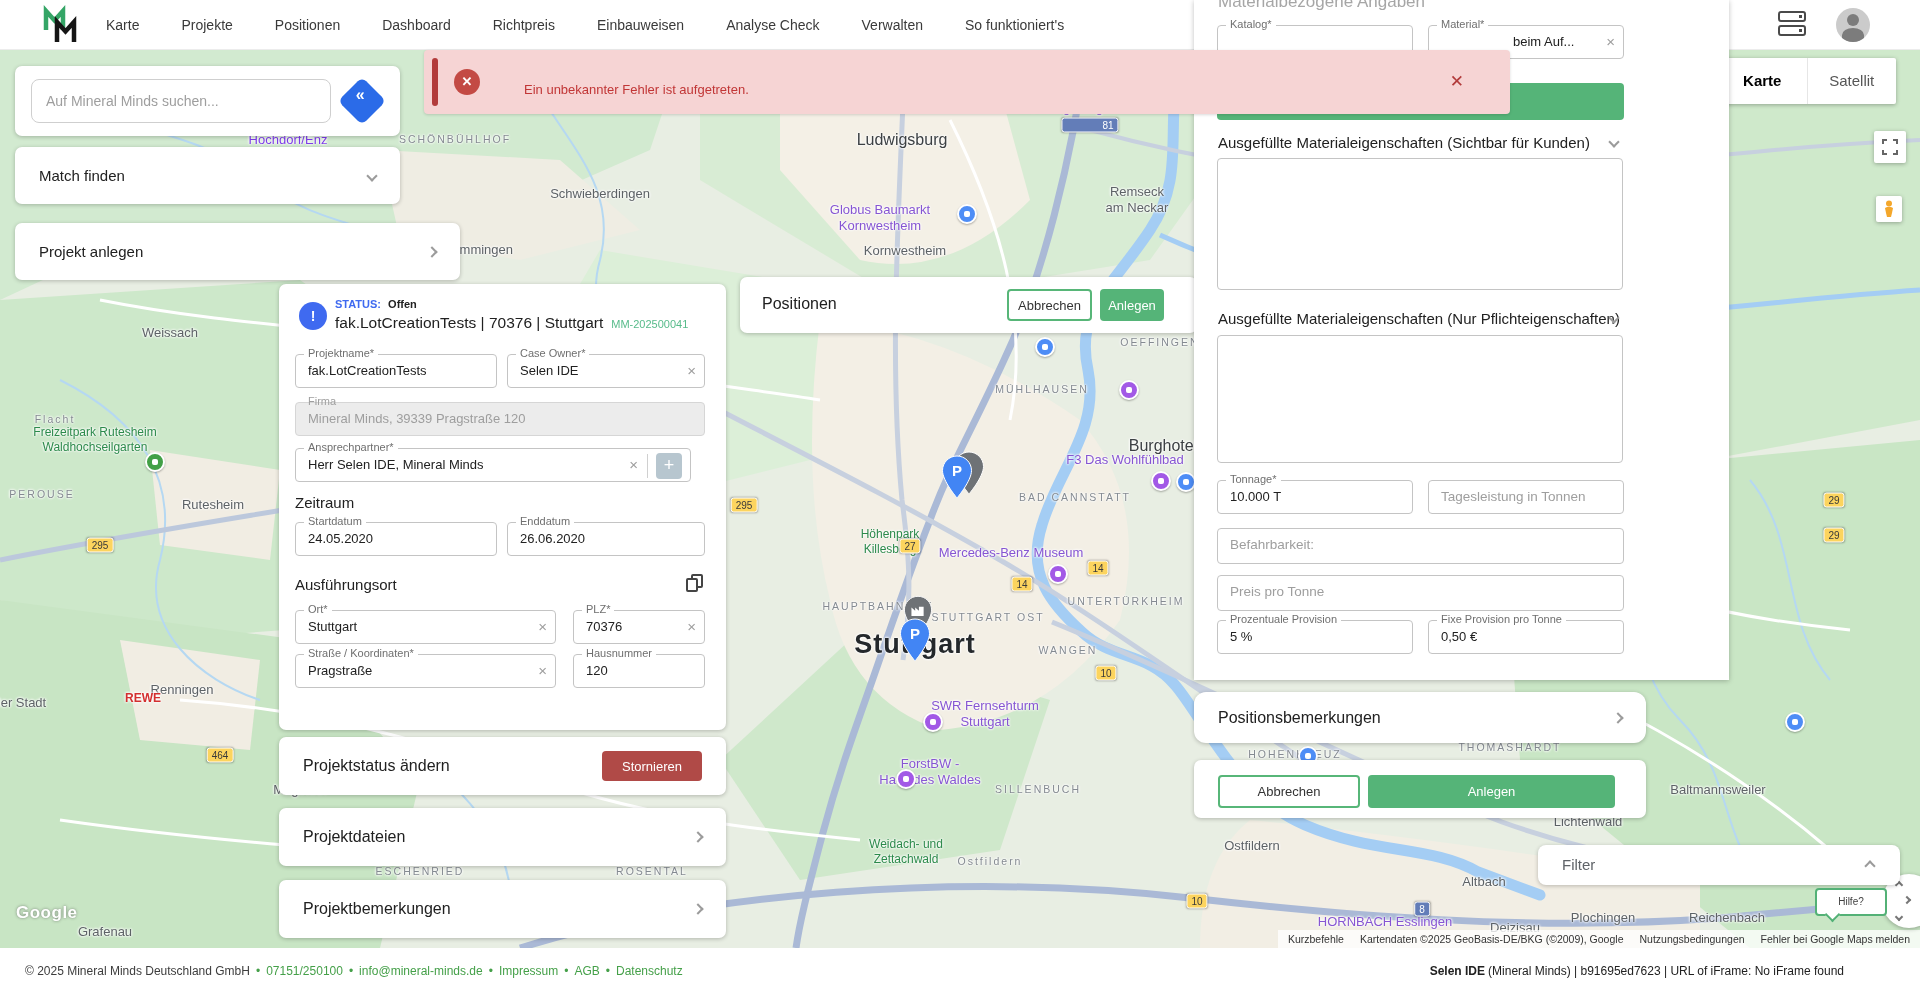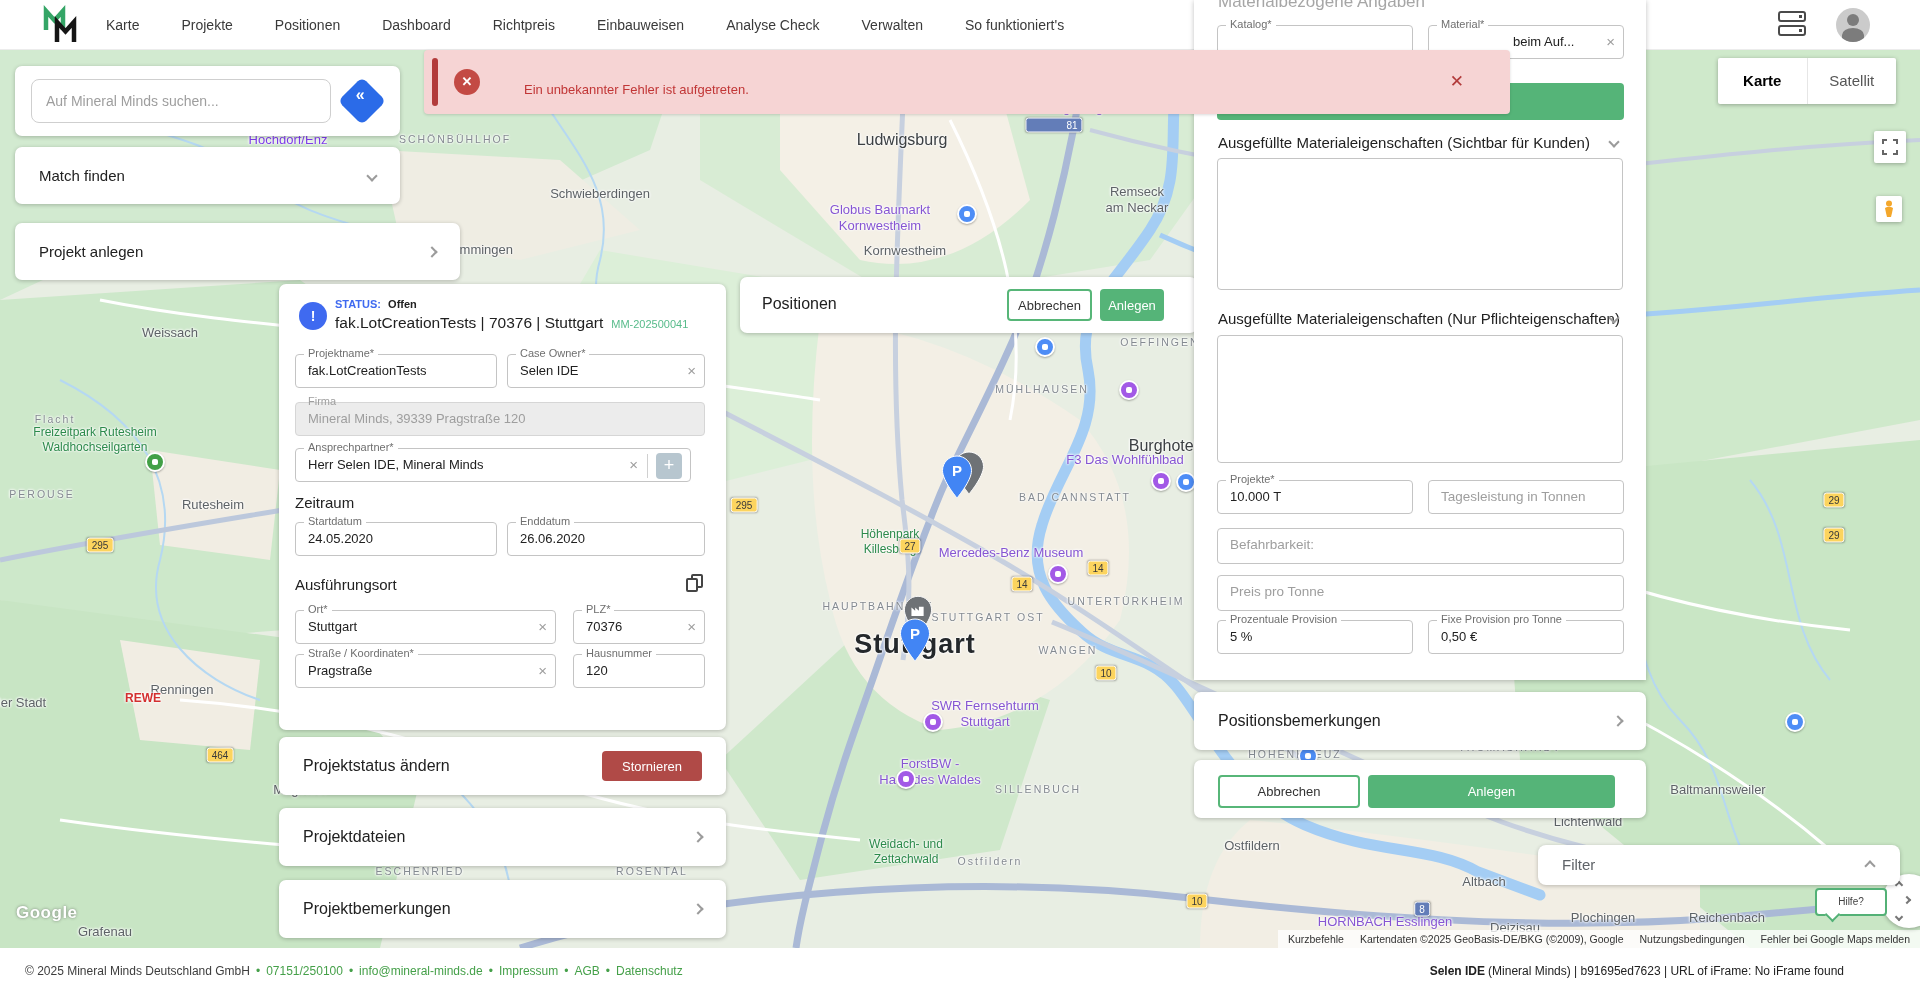--- a/index.html
+++ b/index.html
@@ -102,28 +102,28 @@
   .remarks-card { left:279px; top:880px; width:447px; height:58px; z-index:21; }
   .btn { border:none; border-radius:4px; font-size:13px; cursor:pointer; font-family:"Liberation Sans",sans-serif; }
   .btn-red { background:#b04a47; color:#fff; }
   .btn-green { background:#55b478; color:#fff; }
   .btn-outline { background:#fff; border:2px solid #57b678; color:#333; }
 
   .positionen-bar { left:740px; top:277px; width:457px; height:56px; z-index:21; }
   .positionen-title { position:absolute; left:22px; top:18px; font-size:16px; color:#212121; }
 
   
-  .right-panel { position:absolute; left:1194px; top:0; width:452px; height:680px; background:#fff; z-index:35;
+  .right-panel { position:absolute; left:1194px; top:0; width:535px; height:680px; background:#fff; z-index:35;
                  box-shadow:0 1px 5px rgba(0,0,0,.25); }
   .rp-head { position:absolute; left:24px; top:-8px; font-size:17px; color:#a6a6a6; }
   .rp-label { position:absolute; font-size:15px; color:#212121; white-space:nowrap; }
   .rp-area { position:absolute; width:406px; border:1px solid #c4c4c4; border-radius:4px; background:#fff; }
   .rp-chev { position:absolute; }
 
-  .posbem-card { left:1194px; top:692px; width:452px; height:58px; z-index:21; }
+  .posbem-card { left:1194px; top:692px; width:452px; height:51px; z-index:21;border-radius:12px; }
   .actions-card { left:1194px; top:760px; width:452px; height:58px; z-index:21; }
   .filter-card { left:1538px; top:845px; width:362px; height:40px; z-index:21; border-radius:8px; }
   .filter-label { position:absolute; left:24px; top:11px; font-size:15px; color:#5f6368; }
 
   
   .maptype { position:absolute; left:1718px; top:58px; width:178px; height:46px; background:#fff; border-radius:2px; z-index:15;
              box-shadow:0 1px 4px rgba(0,0,0,.3); display:flex; }
   .maptype div { flex:1; text-align:center; line-height:46px; font-size:15px; cursor:pointer; }
   .mt-karte { font-weight:bold; color:#000; border-right:1px solid #e6e6e6; }
   .mt-sat { color:#565656; }
@@ -251,21 +251,21 @@
         <div class="mlabel town" style="left: 1718px; top: 790px;">Baltmannsweiler</div>
         <div class="mlabel town" style="left: 1510px; top: 540px;">Winterbach</div>
         <div class="mlabel city" style="left: 1428px; top: 267px;">Berglen</div>
         <div class="mlabel pink" style="left: 1415px; top: 136px;">Burghotel
 "Schöne Aussicht"</div>
         <div class="mlabel district" style="left: 1478px; top: 350px;">BUHLBRONN</div>
         <div class="mlabel district" style="left: 420px; top: 872px;">ESCHENRIED</div>
         <div class="mlabel district" style="left: 652px; top: 872px;">ROSENTAL</div>
         <div class="mlabel district" style="left: 1295px; top: 755px;">HOHENKREUZ</div>
         <div class="mlabel district" style="left: 990px; top: 862px;">Ostfildern</div>
-        <div class="mbadge blue" style="left: 1054px; top: 125px; padding-left: 40px;">81</div>
+        <div class="mbadge blue" style="left: 1090px; top: 125px; padding-left: 40px;">81</div>
         <div class="mbadge blue" style="left: 1422px; top: 909px;">8</div>
         <div class="mbadge" style="left: 1098px; top: 568px;">14</div>
         <div class="mbadge" style="left: 1022px; top: 584px;">14</div>
         <div class="mbadge" style="left: 1106px; top: 673px;">10</div>
         <div class="mbadge" style="left: 910px; top: 546px;">27</div>
         <div class="mbadge" style="left: 744px; top: 505px;">295</div>
         <div class="mbadge" style="left: 100px; top: 545px;">295</div>
         <div class="mbadge" style="left: 220px; top: 755px;">464</div>
         <div class="mbadge" style="left: 1197px; top: 901px;">10</div>
         <div class="mbadge" style="left: 1834px; top: 500px;">29</div>
@@ -490,21 +490,21 @@
 
     <div class="rp-label" style="left:24px;top:134px">Ausgefüllte Materialeigenschaften (Sichtbar für Kunden)</div>
     <span class="chev chev-d rp-chev" style="left:416px;top:138px"></span>
     <div class="rp-area" style="left:23px;top:158px;height:132px"></div>
 
     <div class="rp-label" style="left:24px;top:310px">Ausgefüllte Materialeigenschaften (Nur Pflichteigenschaften)</div>
     <span class="chev chev-d rp-chev" style="left:416px;top:314px"></span>
     <div class="rp-area" style="left:23px;top:335px;height:128px"></div>
 
     <div class="mfield" style="left:23px;top:480px;width:196px">
-      <span class="flabel">Projekte*</span>
+      <span class="flabel">Tonnage*</span>
       <span class="val">10.000 T</span>
     </div>
     <div class="mfield" style="left:234px;top:480px;width:196px">
       <span class="val ph">Tagesleistung in Tonnen</span>
     </div>
     <div class="mfield" style="left:23px;top:528px;width:407px;height:36px">
       <span class="val ph">Befahrbarkeit:</span>
     </div>
     <div class="mfield" style="left:23px;top:575px;width:407px;height:36px">
       <span class="val ph">Preis pro Tonne</span>

